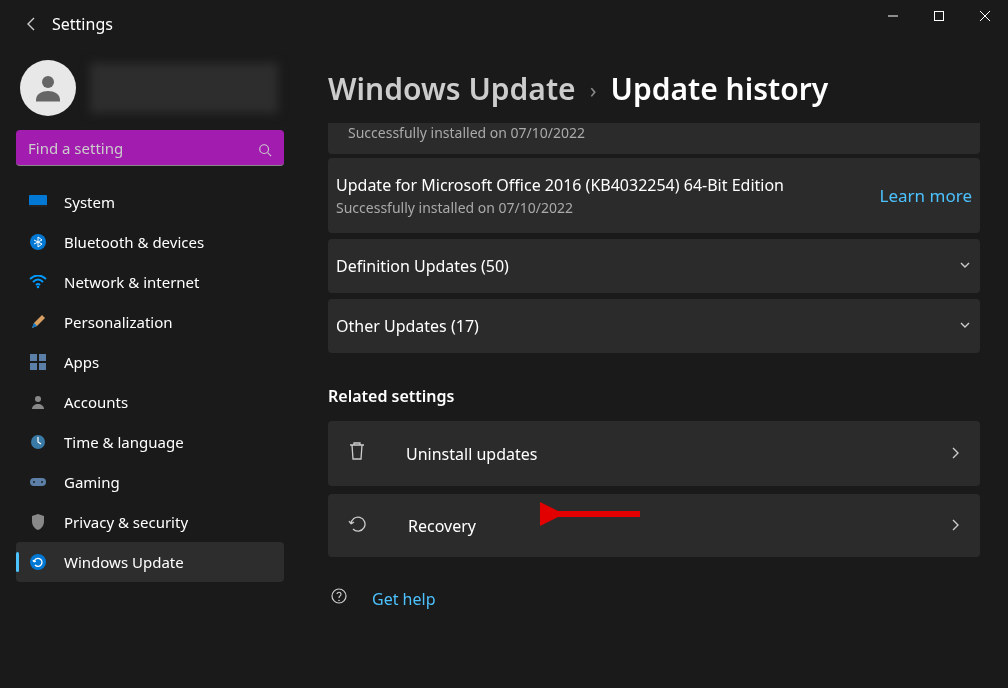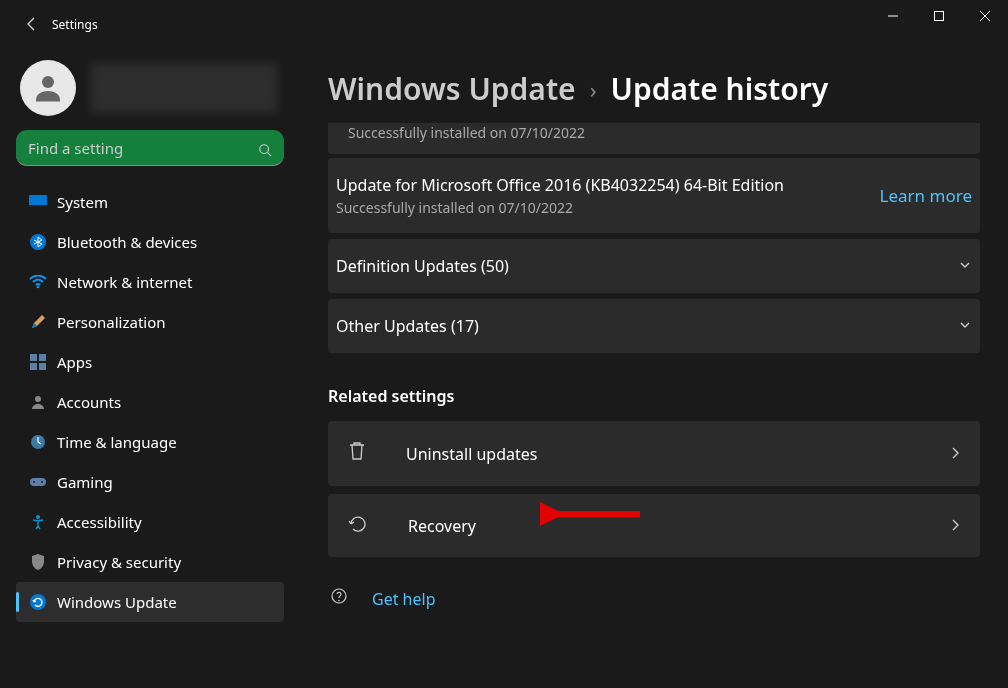--- a/index.html
+++ b/index.html
@@ -1,38 +1,38 @@
 <!DOCTYPE html>
 <html><head>
 <meta charset="utf-8">
 <style>
 * { margin: 0; padding: 0; box-sizing: border-box; font-family: "Segoe UI", system-ui, sans-serif; }
 body { background: #1a1a1a; color: #fff; width: 1008px; height: 688px; overflow: hidden; position: relative; }
 
 .titlebar { height: 48px; display: flex; align-items: center; padding-left: 12px; }
 .titlebar .back { width: 40px; height: 40px; display: flex; align-items: center; justify-content: center; cursor: pointer; color: #ccc; }
-.titlebar .title { font-size: 12px; margin-left: 0px; }
+.titlebar .title { font-size: 16px; margin-left: 0px; }
 .win-controls { position: absolute; top: 0; right: 0; display: flex; }
 .win-controls .ctrl { width: 46px; height: 32px; display: flex; align-items: center; justify-content: center; cursor: pointer; color: #fff; }
 
 .content { display: flex; height: calc(100% - 48px); }
 
 .sidebar { width: 300px; padding: 8px 16px; }
 .profile { display: flex; align-items: center; gap: 14px; margin-bottom: 14px; margin-top: 4px; padding-left: 4px; }
 .avatar { width: 56px; height: 56px; border-radius: 50%; background: #e8e8e8; display: flex; align-items: center; justify-content: center; }
 .avatar svg { fill: #666; }
 .profile-blur { width: 188px; height: 50px; background: #2d2d2d; border-radius: 2px; filter: blur(5px); }
 
 .search { margin: 8px 0 16px 0; position: relative; }
-.search input { width: 100%; height: 36px; background: #15803d; border: none; border-bottom: 1px solid #888; border-radius: 11px; color: #fff; padding: 0 40px 0 12px; font-size: 15px; }
+.search input { width: 100%; height: 36px; background: #a21caf; border: none; border-bottom: 1px solid #888; border-radius: 4px; color: #fff; padding: 0 40px 0 12px; font-size: 15px; }
 .search input::placeholder { color: #ccc; }
 .search .search-icon { position: absolute; right: 12px; top: 10px; color: #ccc; pointer-events:none; }
 
 .nav { list-style: none; }
-.nav li { display: flex; align-items: center; gap: 9px; height: 40px; padding: 0 12px; border-radius: 4px; cursor: pointer; font-size: 15px; }
+.nav li { display: flex; align-items: center; gap: 16px; height: 40px; padding: 0 12px; border-radius: 4px; cursor: pointer; font-size: 15px; }
 .nav li.active { background: #2d2d2d; position: relative; }
 .nav li.active::before { content:""; position:absolute; left:0; top:10px; bottom:10px; width:3px; background:#4cc2ff; border-radius:2px; }
 .nav .icon { width: 20px; height: 20px; display:flex; align-items:center; justify-content:center; }
 
 .main { flex: 1; padding: 20px 28px 0 28px; overflow: hidden; }
 .breadcrumb { display: flex; align-items: center; gap: 14px; margin-bottom: 14px; }
 .breadcrumb .top { font-size: 30px; font-weight: 600; color: #ccc; }
 .breadcrumb .chev { font-size: 22px; color: #888; }
 .breadcrumb .cur { font-size: 30px; font-weight: 600; }
 
@@ -181,29 +181,20 @@
             <svg width="18" height="14" viewBox="0 0 18 14">
               <rect x="1" y="3" width="16" height="8" rx="4" fill="#5b7fa6"></rect>
               <circle cx="5" cy="7" r="1" fill="#222"></circle>
               <circle cx="13" cy="7" r="1" fill="#222"></circle>
             </svg>
           </span>
           <span>Gaming</span>
         </li>
       <li>
           <span class="icon">
-            <svg width="16" height="16" viewBox="0 0 16 16">
-              <circle cx="8" cy="3" r="2" fill="#0099cc"></circle>
-              <path d="M3 6l5 1 5-1M8 7v5M6 15l2-3 2 3" stroke="#0099cc" stroke-width="1.4" fill="none"></path>
-            </svg>
-          </span>
-          <span>Accessibility</span>
-        </li>
-      <li>
-          <span class="icon">
             <svg width="14" height="16" viewBox="0 0 14 16">
               <path d="M7 0l6 2v5c0 5-3 8-6 9-3-1-6-4-6-9V2z" fill="#888"></path>
             </svg>
           </span>
           <span>Privacy &amp; security</span>
         </li>
       <li class="active">
           <span class="icon">
             <svg width="16" height="16" viewBox="0 0 16 16">
               <circle cx="8" cy="8" r="8" fill="#0078d4"></circle>

